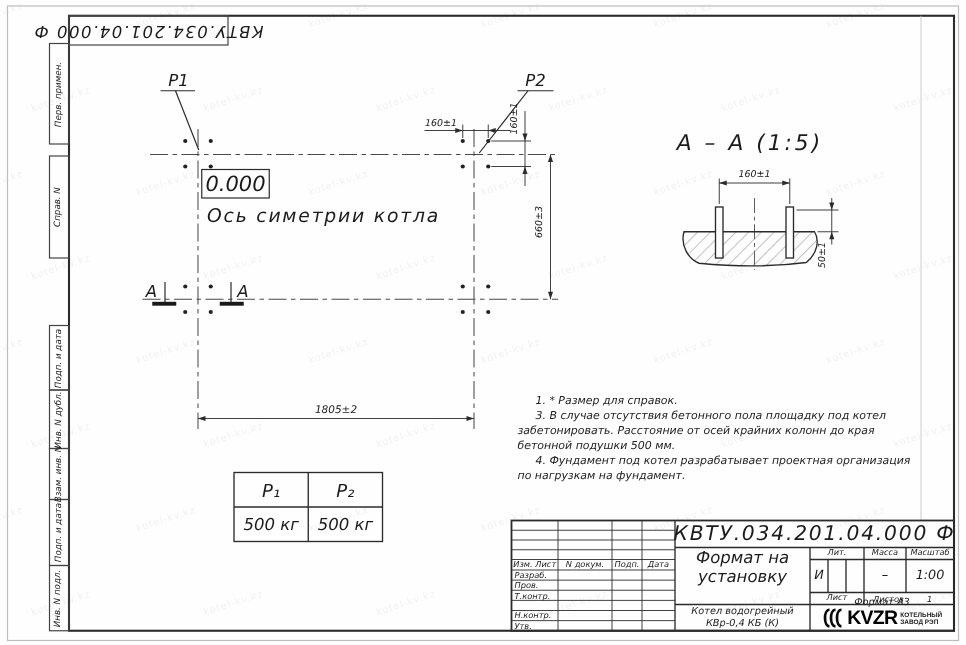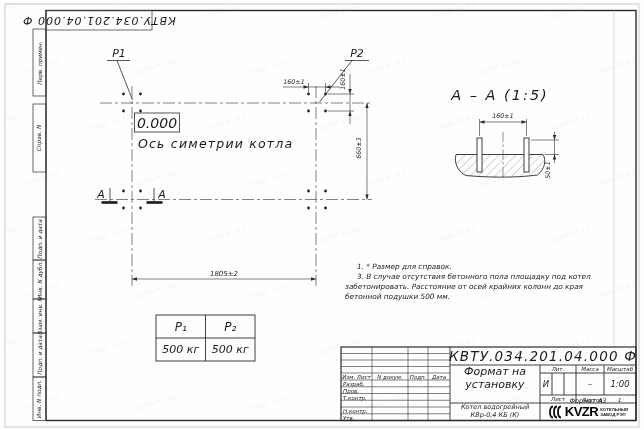--- a/index.html
+++ b/index.html
@@ -294,20 +294,21 @@
       </div>
 
     <div class="abs cellc ptab-h" style="left:156px;top:315px;width:49.5px;height:23px;">P₁</div>
     <div class="abs cellc ptab-h" style="left:205.5px;top:315px;width:49.5px;height:23px;font-style:italic;">P₂</div>
     <div class="abs cellc ptab-v" style="left:156px;top:338px;width:49.5px;height:23px;">500 кг</div>
     <div class="abs cellc ptab-v" style="left:205.5px;top:338px;width:49.5px;height:23px;">500 кг</div>
 
     <div class="abs notes" style="left:345px;top:262px;width:268px;">
       <p>1. * Размер для справок.</p>
       <p>3. В случае отсутствия бетонного пола площадку под котел забетонировать. Расстояние от осей крайних колонн до края бетонной подушки 500 мм.</p>
+      <p>4. Фундамент под котел разрабатывает проектная организация по нагрузкам на фундамент.</p>
     </div>
 
     <div class="abs cellc tb-small" style="left:341px;top:373px;width:31px;height:7px;">Изм. Лист</div>
     <div class="abs cellc tb-small" style="left:372px;top:373px;width:36px;height:7px;">N докум.</div>
     <div class="abs cellc tb-small" style="left:408px;top:373px;width:20px;height:7px;">Подп.</div>
     <div class="abs cellc tb-small" style="left:428px;top:373px;width:22px;height:7px;">Дата</div>
 
     <div class="abs tb-small" style="left:343px;top:381px;width:29px;">Разраб.</div>
     <div class="abs tb-small" style="left:343px;top:387.7px;width:29px;">Пров.</div>
     <div class="abs tb-small" style="left:343px;top:394.5px;width:29px;">Т.контр.</div>

